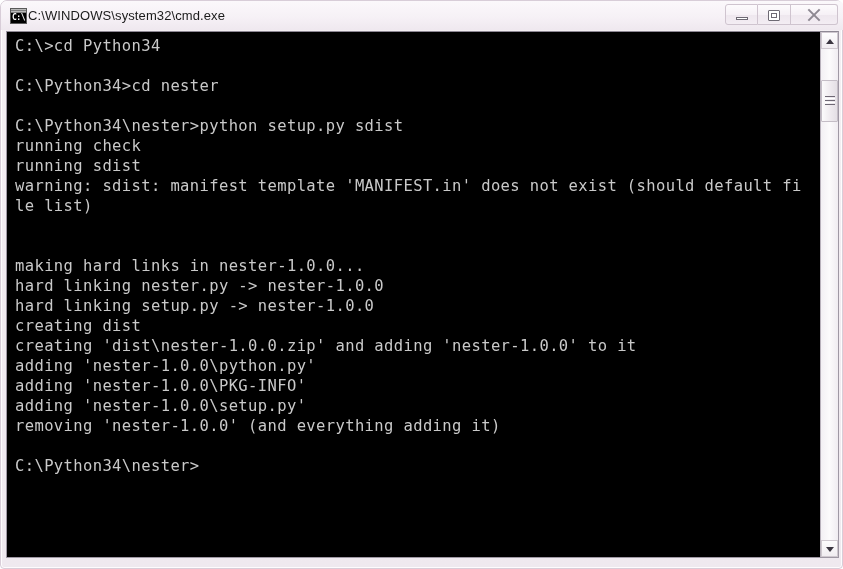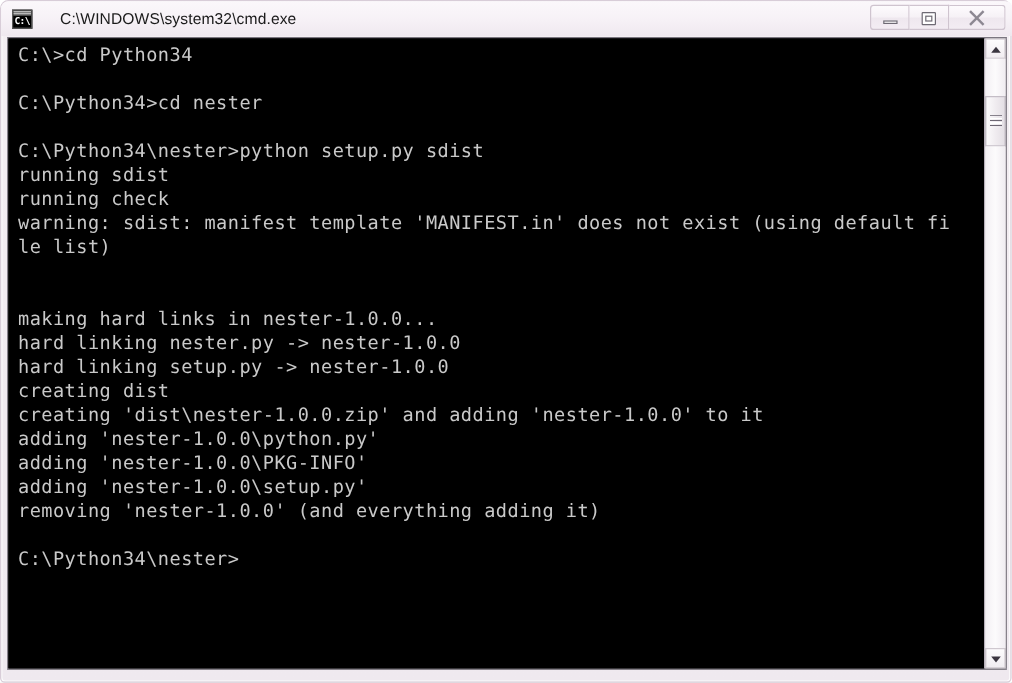--- a/index.html
+++ b/index.html
@@ -67,21 +67,21 @@
     color: #ffffff;
     font-family: "DejaVu Sans Mono", monospace;
     font-size: 8px;
     line-height: 10px;
     letter-spacing: -0.5px;
     white-space: nowrap;
     font-weight: bold;
   }
 
   .title-text {
-    margin-left: 23px;
+    margin-left: 1px;
     font-size: 13px;
     color: #1b1b1b;
     white-space: nowrap;
     letter-spacing: 0.1px;
   }
 
   
   .winbtns {
     position: absolute;
     right: 6px;
@@ -301,23 +301,23 @@
   </div>
 
   <div class="client">
 
     <div class="console" id="console-output">
         <div class="console-line">C:\&gt;cd Python34</div>
         <div class="console-line"></div>
         <div class="console-line">C:\Python34&gt;cd nester</div>
         <div class="console-line"></div>
         <div class="console-line">C:\Python34\nester&gt;python setup.py sdist</div>
+        <div class="console-line">running check</div>
         <div class="console-line">running sdist</div>
-        <div class="console-line">running check</div>
-        <div class="console-line">warning: sdist: manifest template 'MANIFEST.in' does not exist (using default fi</div>
+        <div class="console-line">warning: sdist: manifest template 'MANIFEST.in' does not exist (should default fi</div>
         <div class="console-line">le list)</div>
         <div class="console-line"></div>
         <div class="console-line"></div>
         <div class="console-line">making hard links in nester-1.0.0...</div>
         <div class="console-line">hard linking nester.py -&gt; nester-1.0.0</div>
         <div class="console-line">hard linking setup.py -&gt; nester-1.0.0</div>
         <div class="console-line">creating dist</div>
         <div class="console-line">creating 'dist\nester-1.0.0.zip' and adding 'nester-1.0.0' to it</div>
         <div class="console-line">adding 'nester-1.0.0\python.py'</div>
         <div class="console-line">adding 'nester-1.0.0\PKG-INFO'</div>

